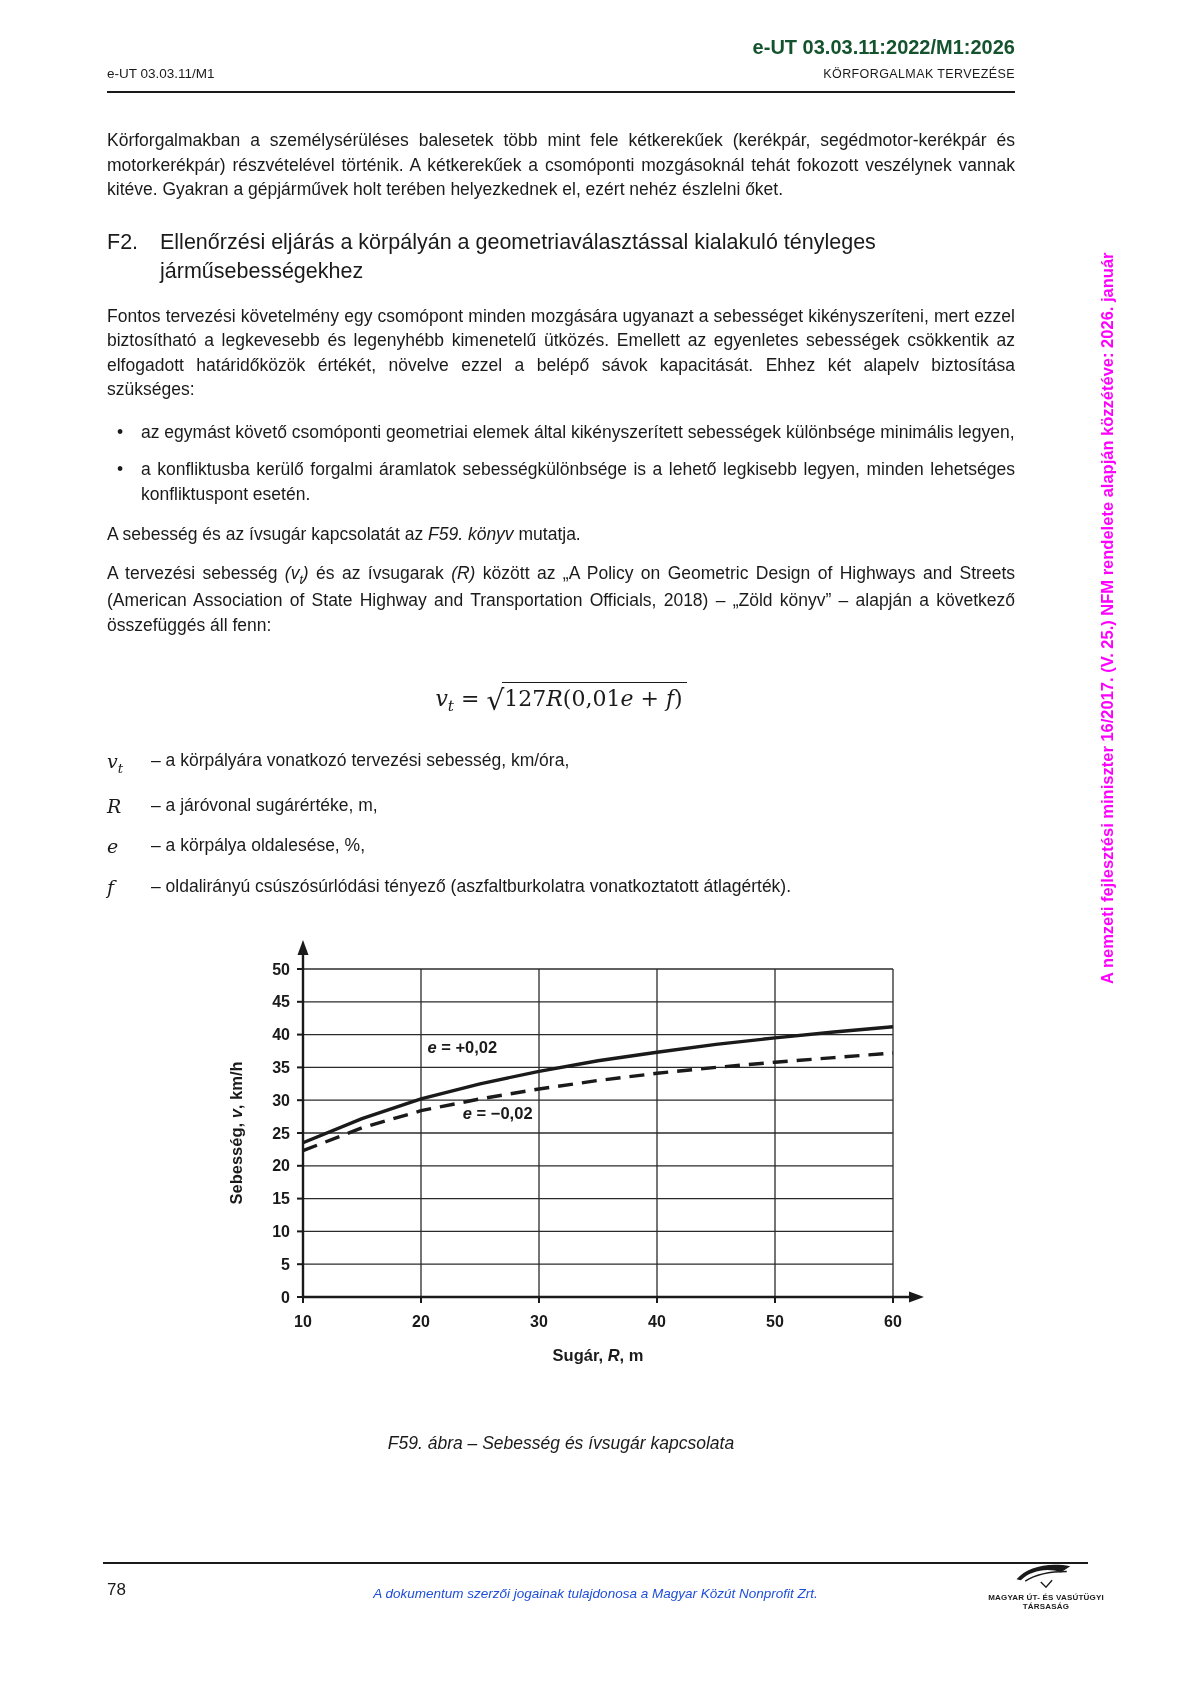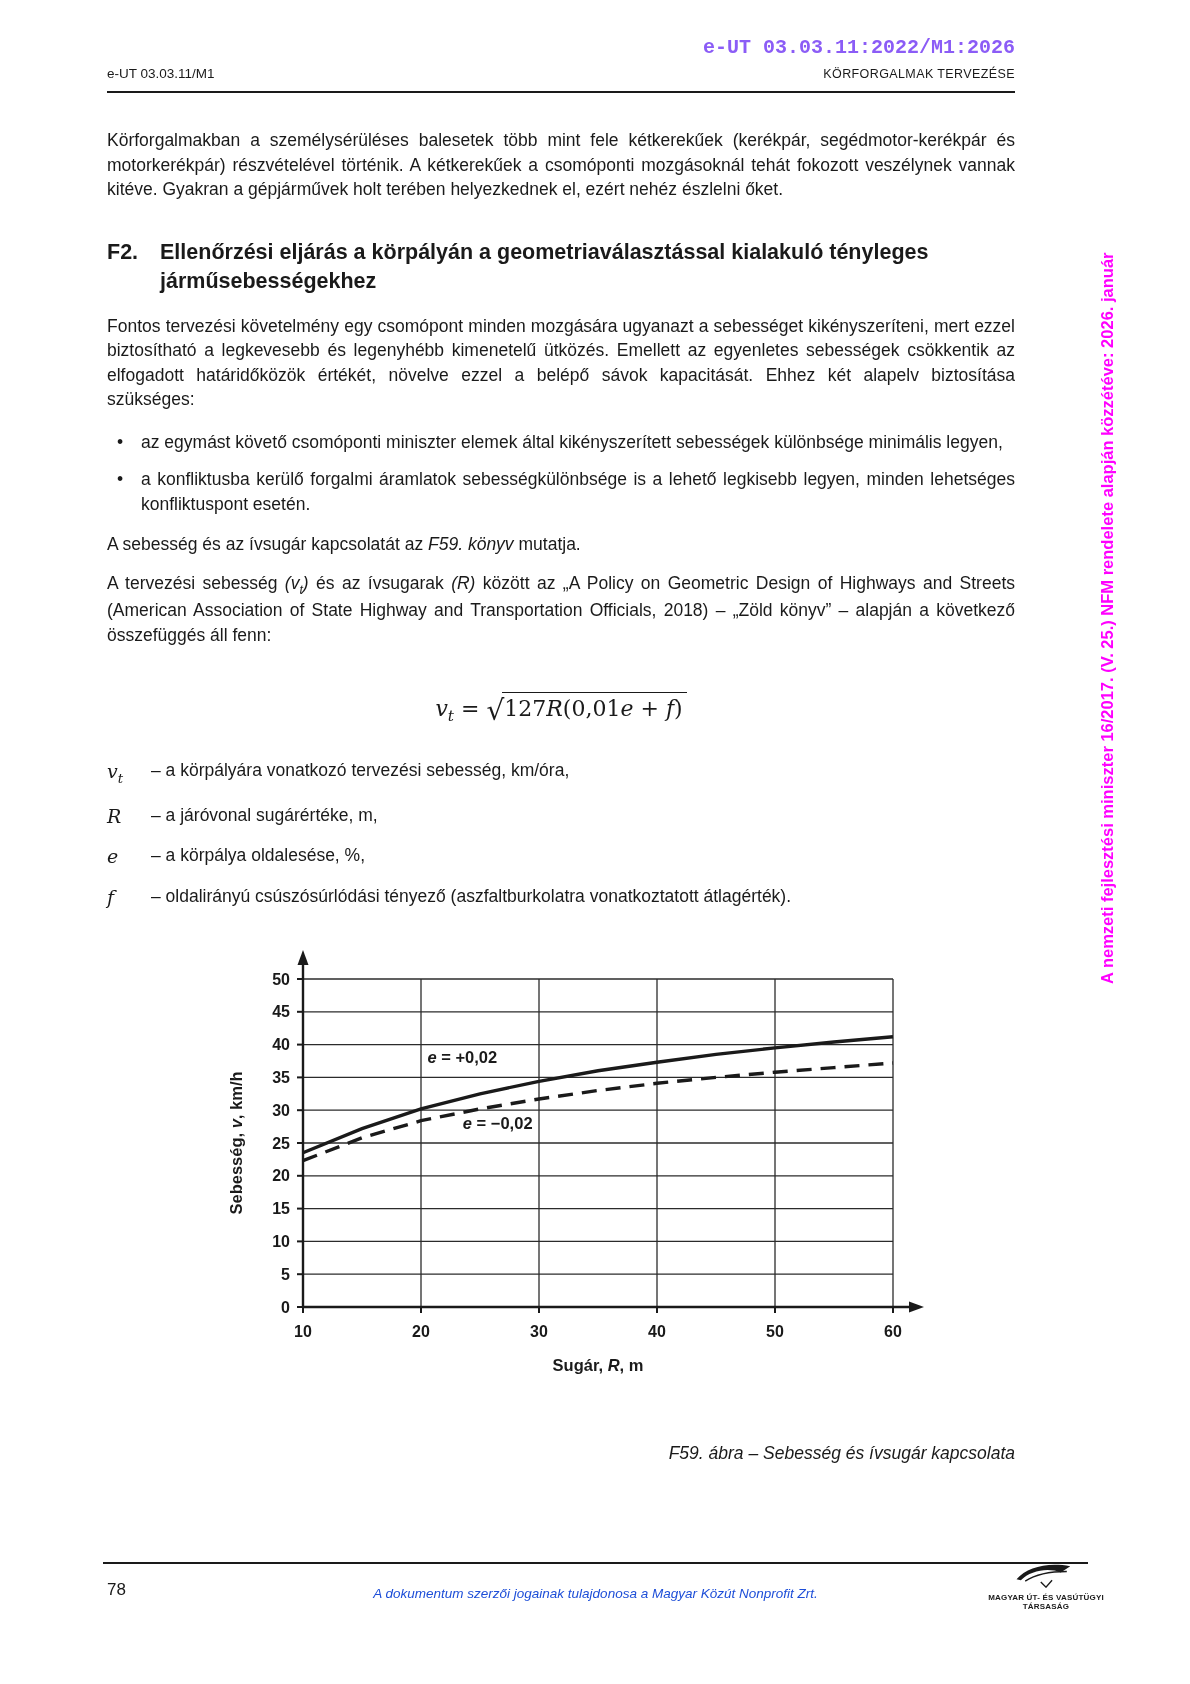--- a/index.html
+++ b/index.html
@@ -13,75 +13,75 @@
   .hdr-title{font-size:12.5px;letter-spacing:.4px;}
   .hdr-rule{position:absolute;top:91px;left:107px;width:908px;height:2px;background:#1a1a1a;}
 
   
   .side-note{position:absolute;left:1098px;top:984px;transform:rotate(-90deg);transform-origin:0 0;
              width:870px;white-space:nowrap;font-weight:bold;font-size:16.5px;}
 
   
   .content{position:absolute;left:107px;top:128px;width:908px;font-size:17.5px;line-height:1.4;}
   .content p{margin:0 0 14px 0;text-align:justify;}
-  .h2{display:flex;font-size:21.5px;font-weight:bold;line-height:1.35;margin:36px 0 18px 0;}
+  .h2{display:flex;font-size:21.5px;font-weight:normal;line-height:1.35;margin:26px 0 18px 0;}
   .h2 .num{width:53px;flex:none;}
   .bullets{list-style:none;margin:18px 0 16px 0;padding:0;}
   .bullets li{position:relative;padding-left:34px;margin:0 0 13px 0;text-align:justify;}
   .bullets li::before{content:"•";position:absolute;left:10px;top:0;}
   .formula-wrap{margin:44px 0 28px 0;text-align:center;font-family:"DejaVu Serif",serif;font-size:22px;}
   .sqrt{font-size:28px;vertical-align:-4px;letter-spacing:-2px;}
   .radicand{display:inline-block;border-top:1.8px solid #1a1a1a;padding:1px 4px 0 2px;}
   .ahol{margin-bottom:20px;}
   .defs{margin:0 0 6px 0;}
   .def-row{display:flex;margin:0 0 14px 0;justify-content:flex-end;}
   .def-sym{width:44px;flex:none;font-family:"DejaVu Serif",serif;font-size:19px;}
   .def-text{flex:1;}
   sub{font-size:70%;}
 
   
   .chart-wrap{margin:28px 0 0 108px;}
   .chart-wrap svg{display:block;}
-  .fig-caption{margin-top:62px;font-style:italic;font-size:17.5px;text-align:right;}
+  .fig-caption{margin-top:62px;font-style:italic;font-size:17.5px;text-align:center;}
 
   
   .ftr-rule{position:absolute;left:103px;top:1562px;width:985px;height:2px;background:#1a1a1a;}
   .page-num{position:absolute;left:107px;top:1580px;font-size:17px;}
   .copyright{position:absolute;left:103px;width:985px;top:1586px;text-align:center;
              font-style:italic;font-size:13.5px;}
   .logo{position:absolute;right:66px;top:1562px;width:156px;text-align:center;}
   .logo-text{font-size:8px;font-weight:bold;letter-spacing:.2px;margin-top:1px;}
 </style>
 </head>
 <body>
 
 <div class="page">
 
-  <div class="hdr-code" style="color: #8b5cf6; font-family: Liberation Mono, monospace;">e-UT 03.03.11:2022/M1:2026</div>
+  <div class="hdr-code" style="color: #14532d;">e-UT 03.03.11:2022/M1:2026</div>
   <div class="hdr-row">
     <span class="hdr-id">e-UT 03.03.11/M1</span>
     <span class="hdr-title">KÖRFORGALMAK TERVEZÉSE</span>
   </div>
   <div class="hdr-rule"></div>
 
   <div class="side-note" style="color: rgb(255, 0, 255);">A nemzeti fejlesztési miniszter 16/2017. (V. 25.) NFM rendelete alapján közzétéve: 2026. január</div>
 
   <div class="content">
 
     <p>Körforgalmakban a személysérüléses balesetek több mint fele kétkerekűek (kerékpár, segédmotor-kerékpár és motorkerékpár) részvételével történik. A kétkerekűek a csomóponti mozgásoknál tehát fokozott veszélynek vannak kitéve. Gyakran a gépjárművek holt terében helyezkednek el, ezért nehéz észlelni őket.</p>
 
     <div class="h2">
       <span class="num">F2.</span>
       <span>Ellenőrzési eljárás a körpályán a geometriaválasztással kialakuló tényleges járműsebességekhez</span>
     </div>
 
     <p>Fontos tervezési követelmény egy csomópont minden mozgására ugyanazt a sebességet kikényszeríteni, mert ezzel biztosítható a legkevesebb és legenyhébb kimenetelű ütközés. Emellett az egyenletes sebességek csökkentik az elfogadott határidőközök értékét, növelve ezzel a belépő sávok kapacitását. Ehhez két alapelv biztosítása szükséges:</p>
 
     <ul class="bullets">
-      <li>az egymást követő csomóponti miniszter elemek által kikényszerített sebességek különbsége minimális legyen,</li>
+      <li>az egymást követő csomóponti geometriai elemek által kikényszerített sebességek különbsége minimális legyen,</li>
       <li>a konfliktusba kerülő forgalmi áramlatok sebességkülönbsége is a lehető legkisebb legyen, minden lehetséges konfliktuspont esetén.</li>
     </ul>
 
     <p><span>A sebesség és az ívsugár kapcsolatát az </span><span style="font-style: italic;">F59. könyv</span><span> mutatja.</span></p>
 
     <p><span>A tervezési sebesség </span><span style="font-style: italic;">(v</span><sub style="font-style: italic;">t</sub><span style="font-style: italic;">)</span><span> és az ívsugarak </span><span style="font-style: italic;">(R)</span><span> között az „A Policy on Geometric Design of Highways and Streets (American Association of State Highway and Transportation Officials, 2018) – „Zöld könyv” – alapján a következő összefüggés áll fenn:</span></p>
 
     <div class="formula-wrap">
       <span><span style="font-style: italic;">v</span><sub style="font-style: italic;">t</sub><span> = </span></span><span class="sqrt">√</span><span class="radicand"><span>127</span><span style="font-style: italic;">R</span><span>(0,01</span><span style="font-style: italic;">e</span><span> + </span><span style="font-style: italic;">f</span><span>)</span></span>
     </div>

